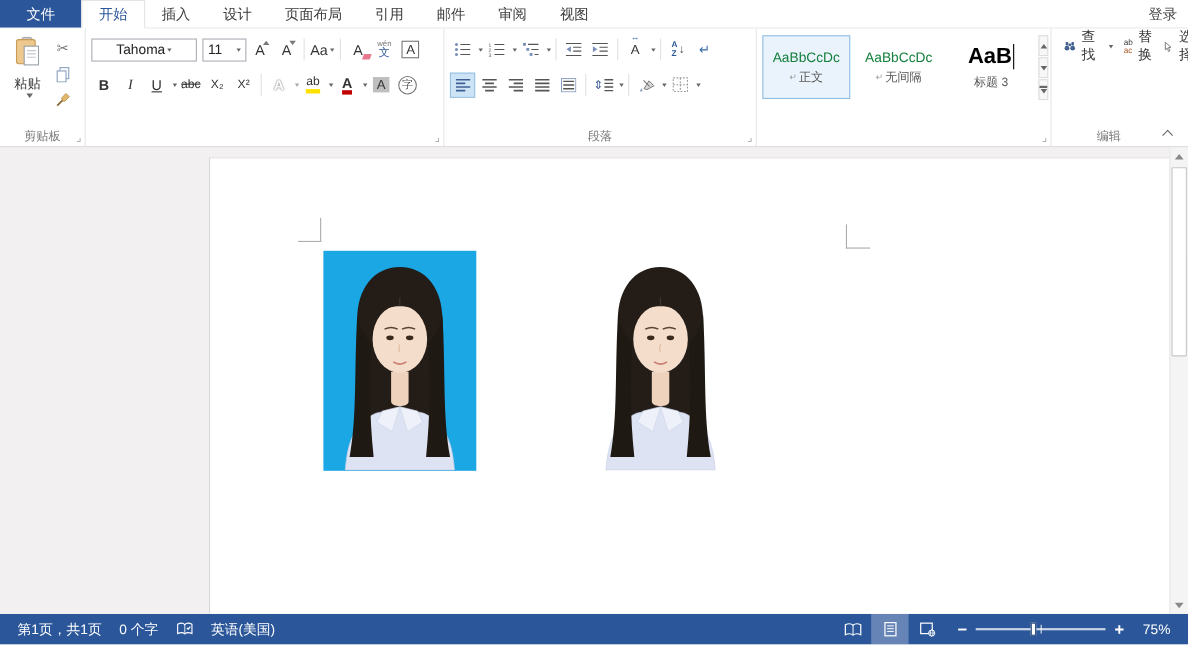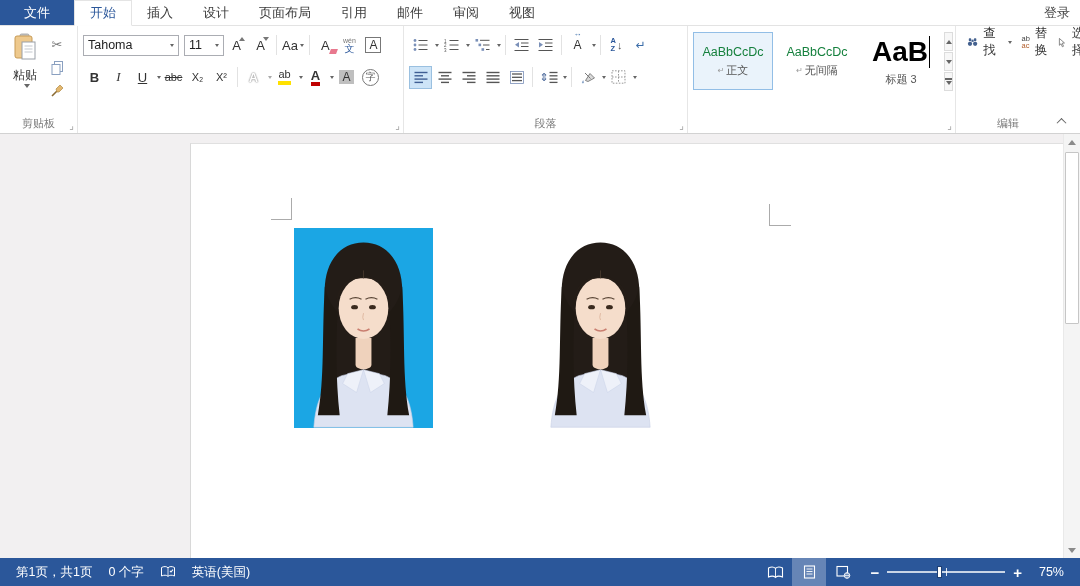--- a/index.html
+++ b/index.html
@@ -29,21 +29,21 @@
   
   .g-clip { width:78px; display:flex; gap:2px; }
   .paste-btn { width:40px; display:flex; flex-direction:column; align-items:center; justify-content:flex-start; padding-top:2px; cursor:pointer; }
   .paste-btn .lbl { font-size:12px; color:#333; margin-top:2px; }
   .clipcol { display:flex; flex-direction:column; gap:3px; padding-top:3px; }
   .clipcol .rbtn { min-width:20px; height:20px; font-size:13px; color:#777; }
 
   
   .g-font { width:326px; }
   .sel-box { border:1px solid #abadb3; background:#fff; height:21px; display:flex; align-items:center; padding:0 4px; font-size:12.5px; color:#222; cursor:pointer; }
-  .sel-name { width:96px; justify-content:space-between; }
+  .sel-name { width:96px; justify-content:center; }
   .sel-size { width:40px; justify-content:space-between; margin-left:4px; }
   .bold { font-weight:bold; }
   .ital { font-style:italic; font-family:"Liberation Serif","DejaVu Serif",serif; }
   .undl { text-decoration:underline; }
   .strike { text-decoration:line-through; font-size:11px; }
   .fx-a { color:#fff; text-shadow:0 0 1px #9a9a9a,0 0 1px #9a9a9a,0 0 2px #9a9a9a; font-weight:bold; }
   .hl-ab { font-size:11px; line-height:1; border-bottom:4px solid #ffe100; padding-bottom:1px; }
   .fc-a { font-size:13px; line-height:1; border-bottom:4px solid #c00000; padding-bottom:0; font-weight:bold;}
   .shade-a { background:#bfbfbf; padding:0 3px; font-size:12px; }
   .enc { width:17px; height:17px; border:1px solid #777; border-radius:50%; font-size:10px; display:inline-flex; align-items:center; justify-content:center; color:#555; }
@@ -65,21 +65,21 @@
   .asianA { position:relative; font-size:12px; }
   .asianA .lr { position:absolute; top:-6px; left:50%; transform:translateX(-50%); font-size:8px; color:#3a6ca8; }
   .pmark { font-size:12px; color:#3a6ca8; }
 
   
   .g-styles { width:268px; display:flex; gap:3px; }
   .cards { display:flex; gap:4px; padding-top:1px; }
   .card { width:80px; height:58px; border:1px solid transparent; display:flex; flex-direction:column; align-items:center; justify-content:center; gap:4px; background:#fff; cursor:pointer; overflow:hidden; }
   .card.sel { border-color:#92bee6; background:#eaf3fb; }
   .card .prev { font-size:12.5px; color:#15803d; white-space:nowrap; }
-  .card .prev-h1 { font-size:28px; font-weight:bold; color:#000; white-space:nowrap; border-right:1.5px solid #000; padding-right:1px; }
+  .card .prev-h1 { font-size:20px; font-weight:bold; color:#000; white-space:nowrap; border-right:1.5px solid #000; padding-right:1px; }
   .card .cname { font-size:11px; color:#555; white-space:nowrap; display:flex; align-items:center; gap:2px; }
   .card .pil { font-size:8px; color:#999; }
   .stylescroll { width:17px; display:flex; flex-direction:column; gap:1px; padding-top:1px; }
   .sbtn { height:19px; border:1px solid #dcdcdc; background:#f7f7f7; display:flex; align-items:center; justify-content:center; cursor:pointer; }
   .tri-u { width:0; height:0; border-left:3.5px solid transparent; border-right:3.5px solid transparent; border-bottom:4px solid #666; }
   .tri-d { width:0; height:0; border-left:3.5px solid transparent; border-right:3.5px solid transparent; border-top:4px solid #666; }
   .more-bar { display:flex; flex-direction:column; align-items:center; gap:1px; }
   .more-bar .bar { width:7px; height:1.5px; background:#666; }
 
   

